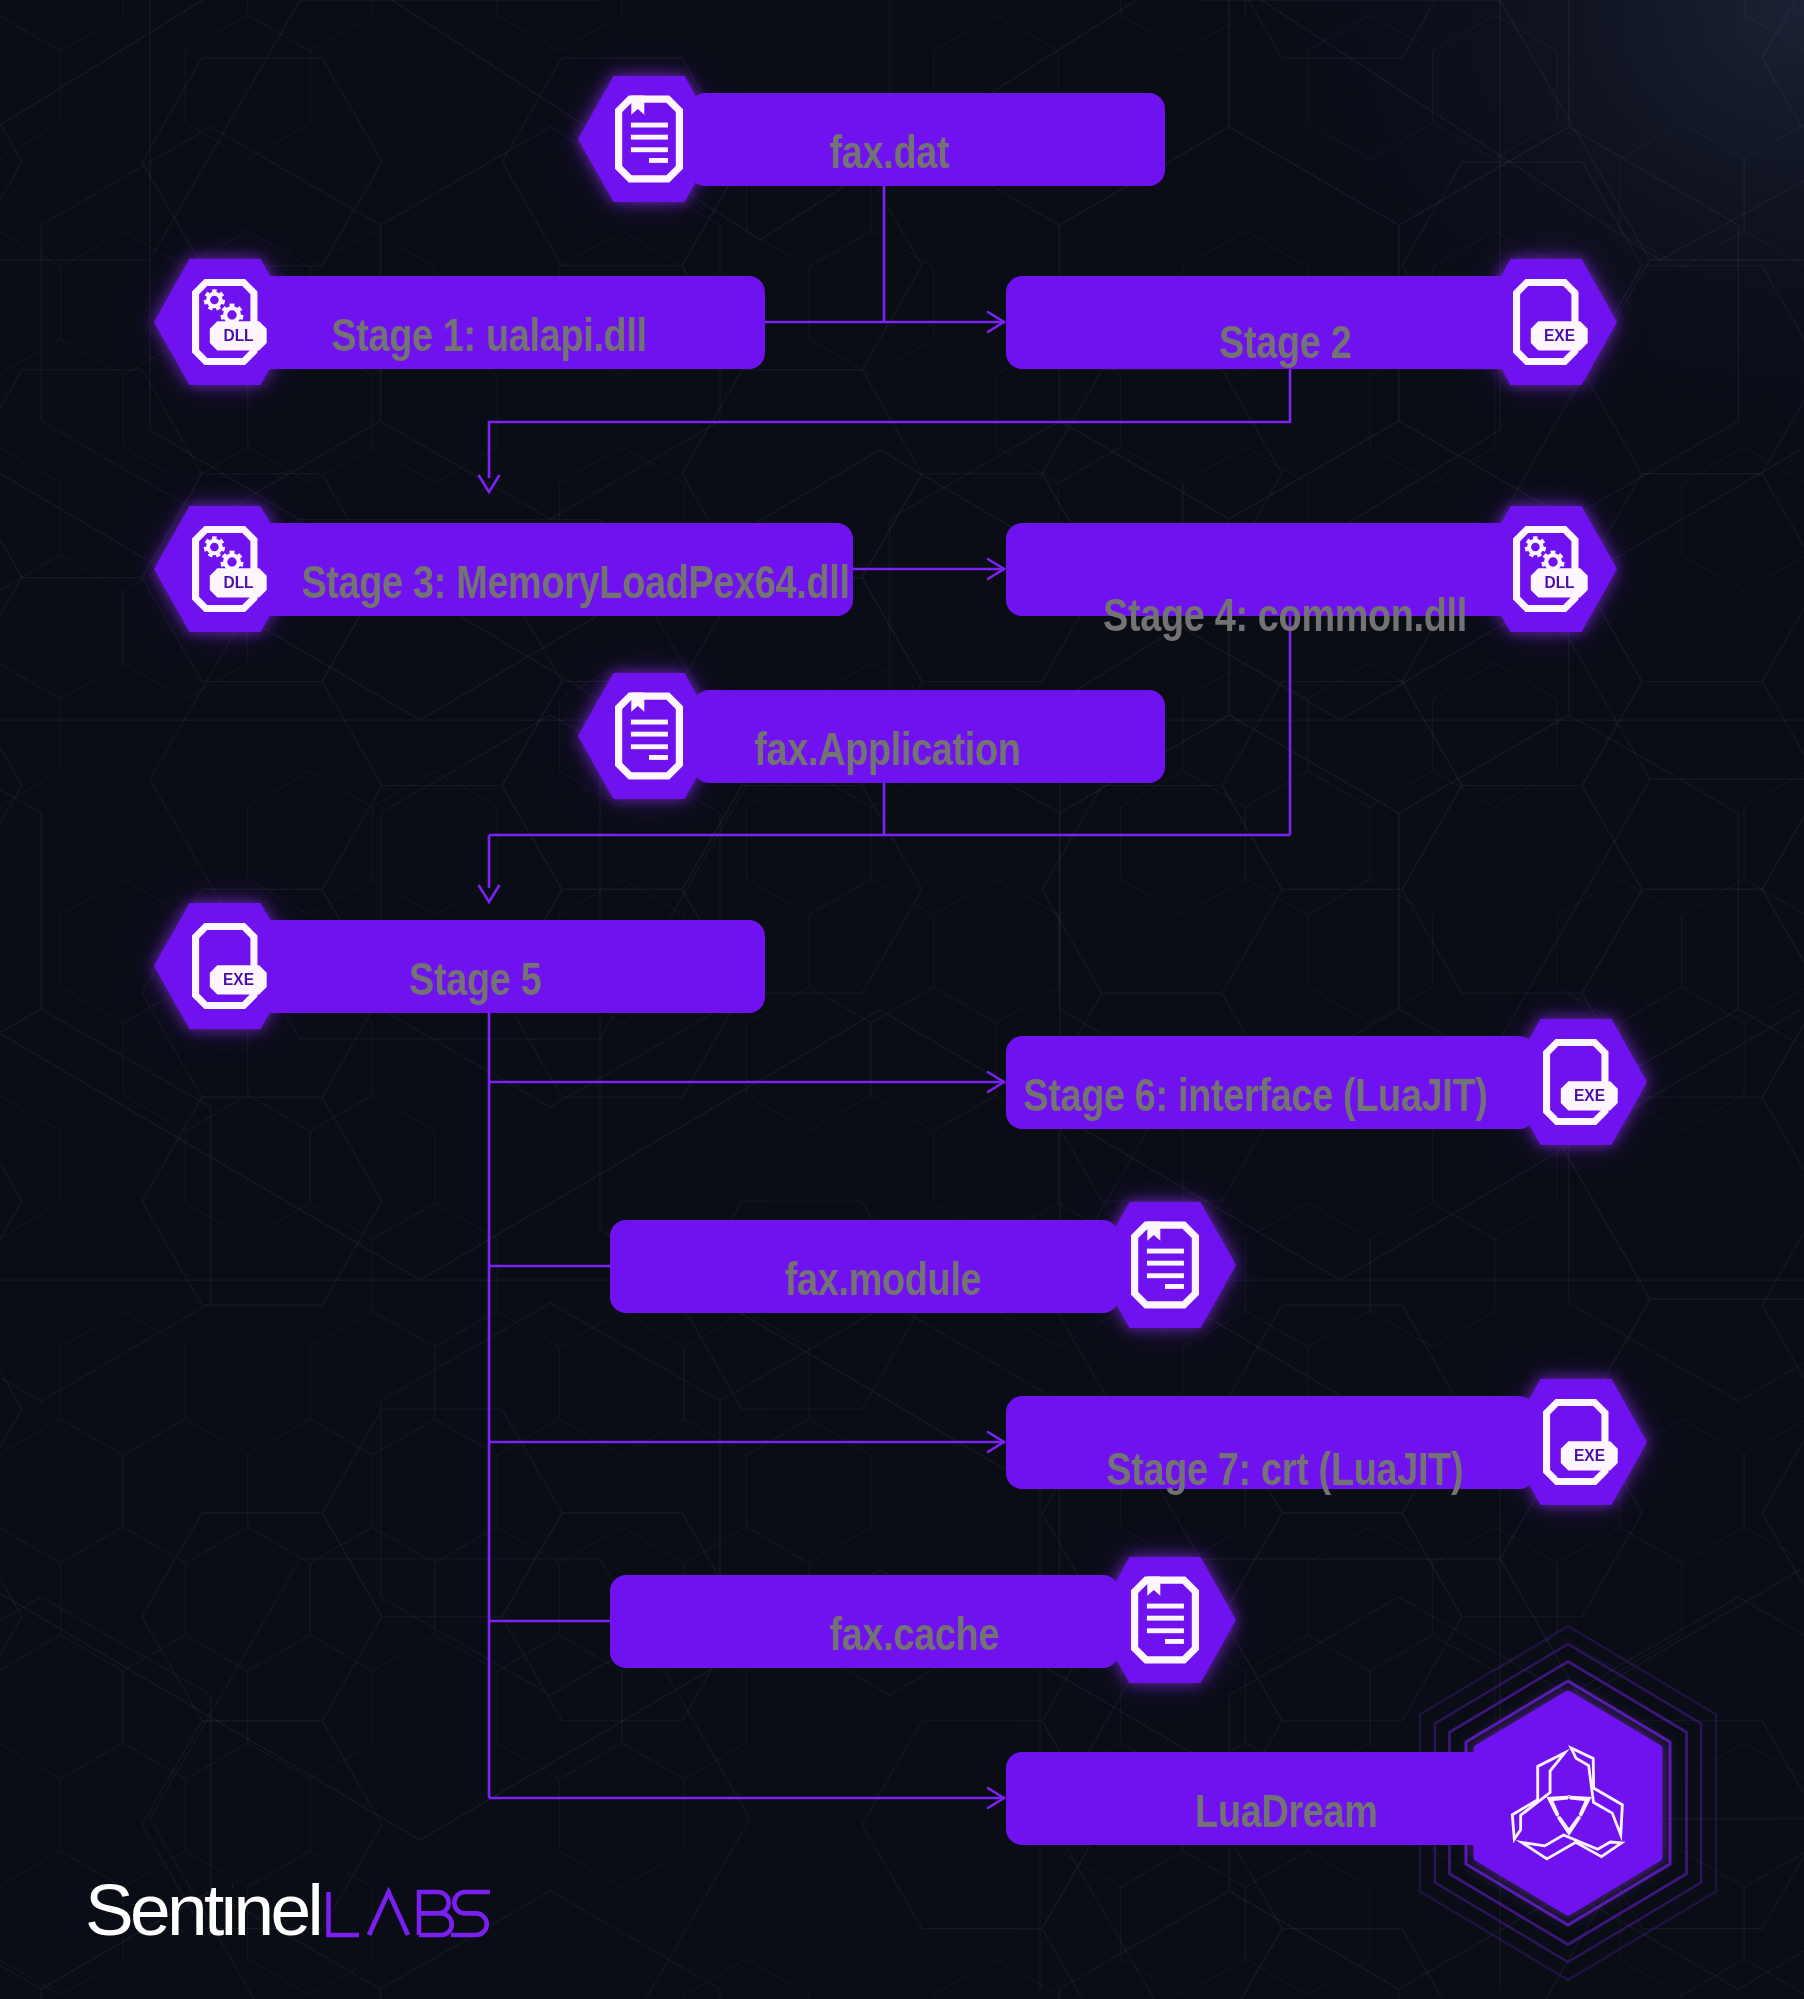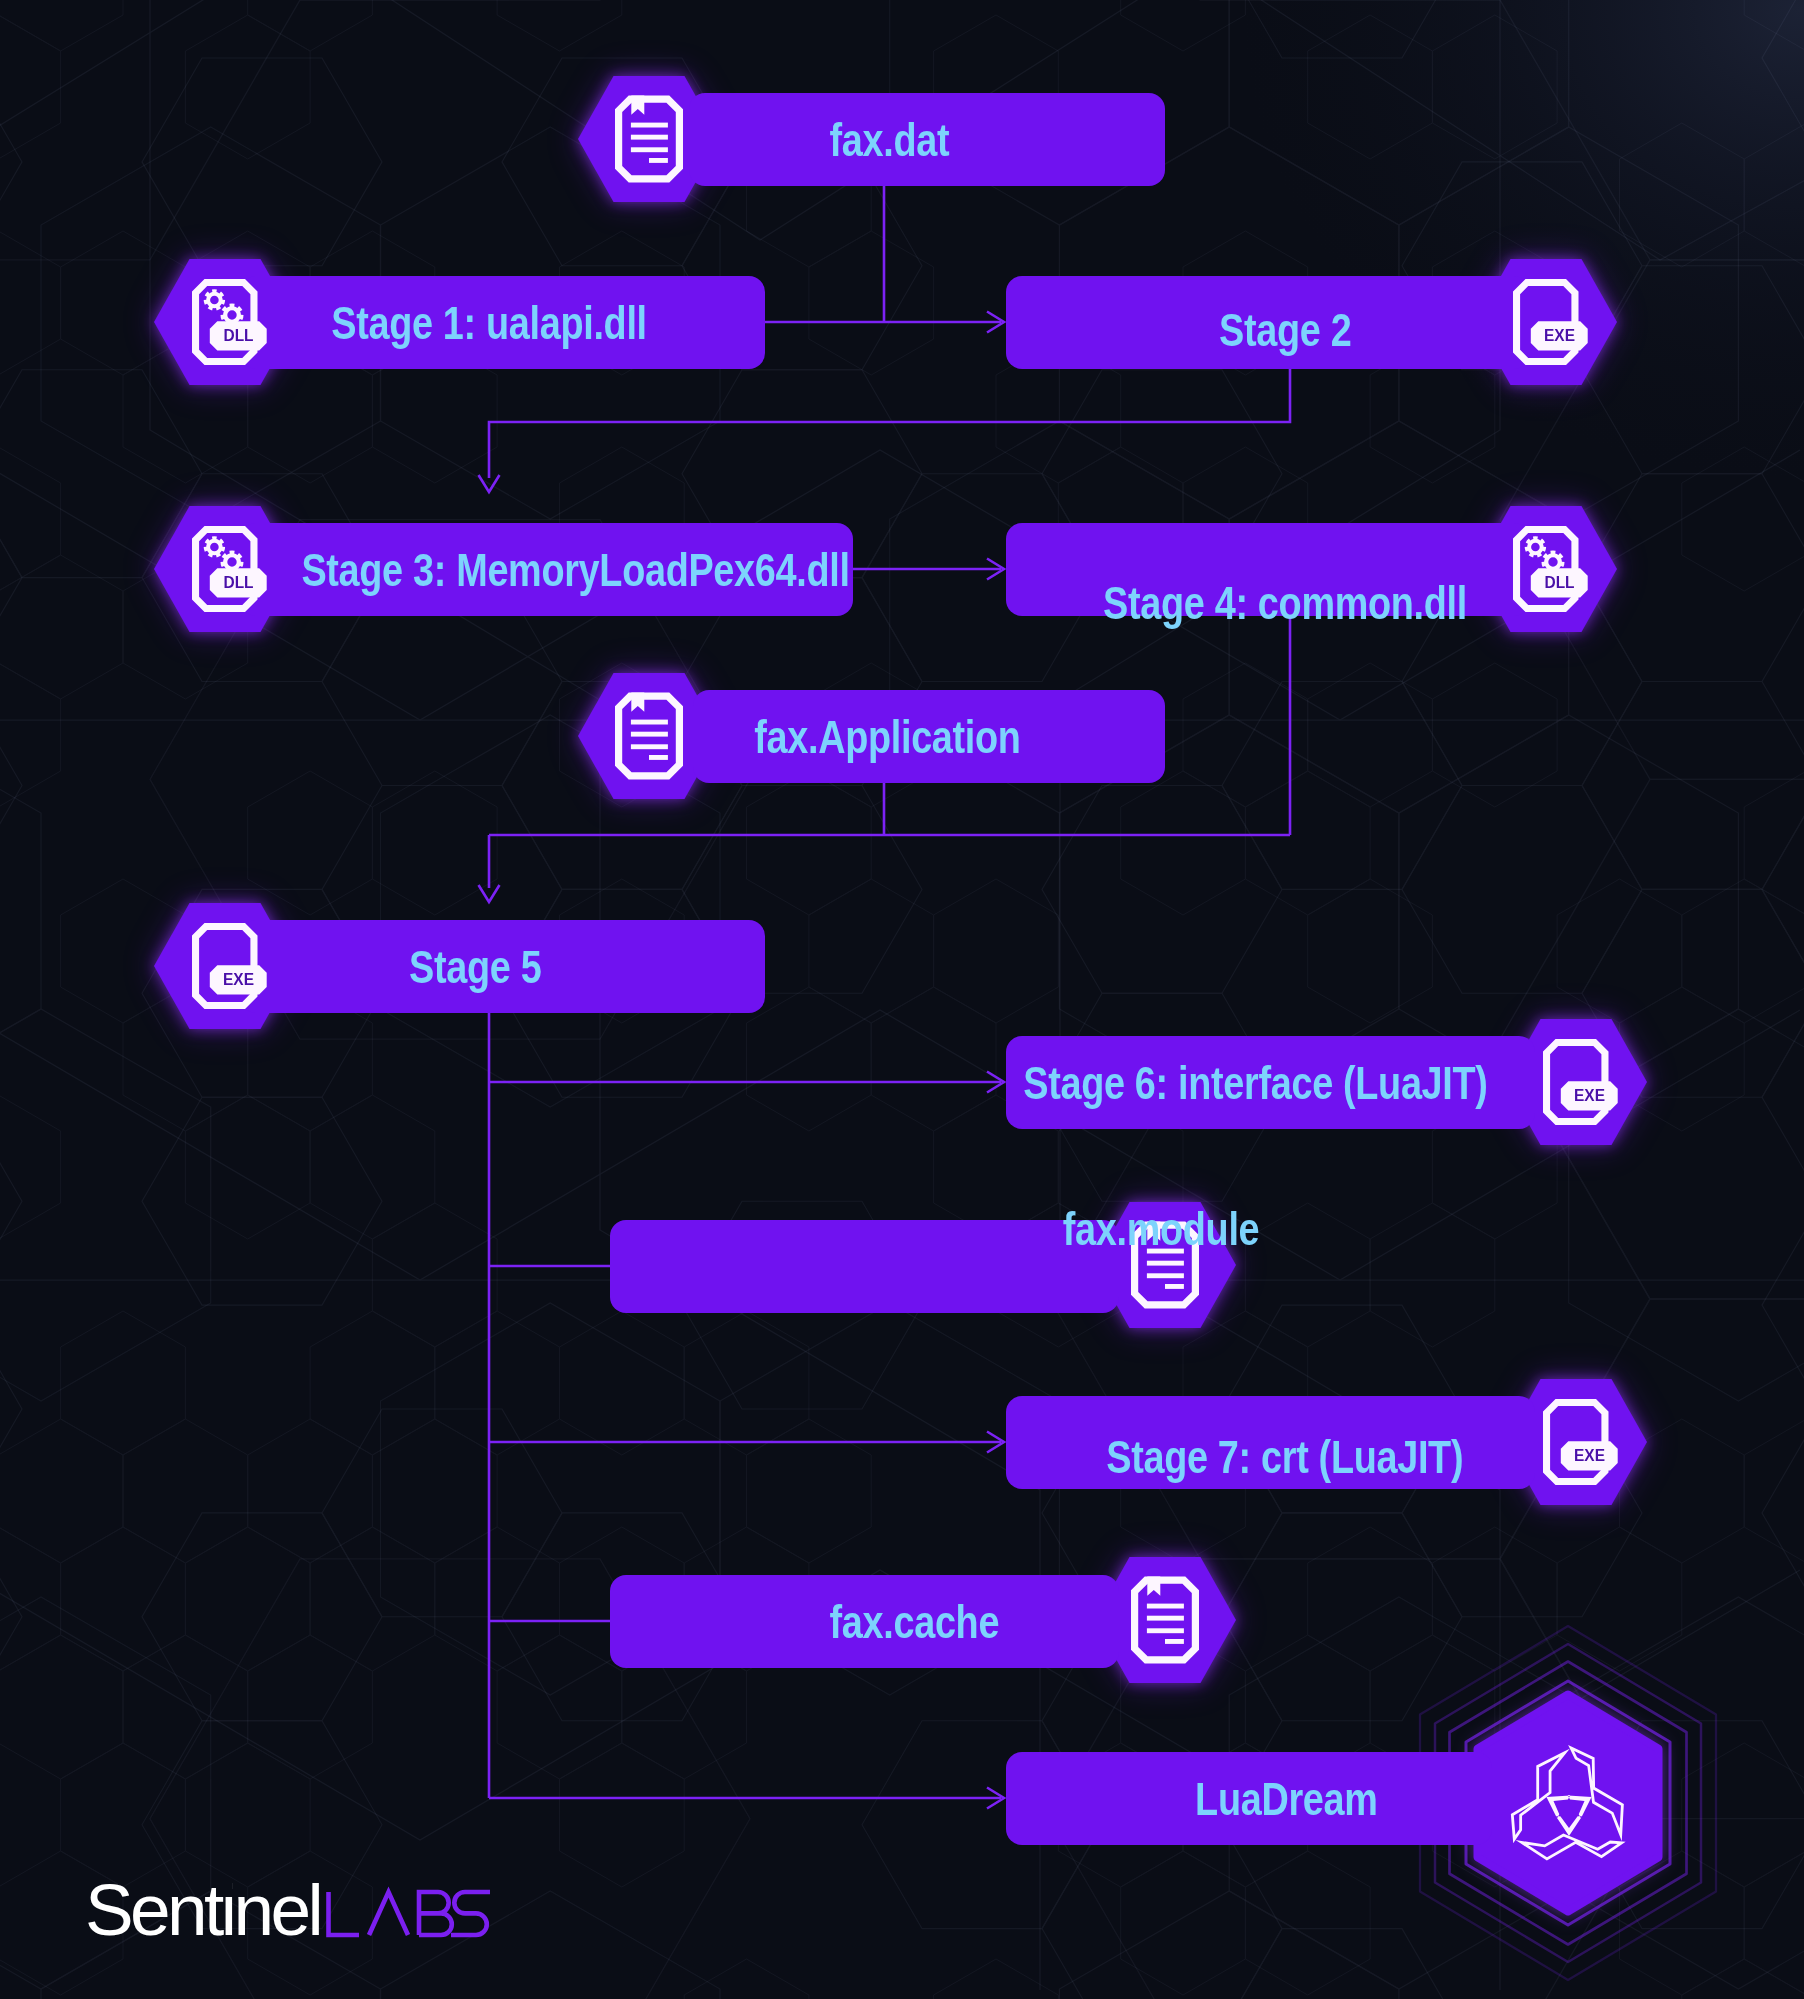--- a/index.html
+++ b/index.html
@@ -6,23 +6,23 @@
   html,body{margin:0;padding:0;}
   body{
     width:1804px;height:1999px;overflow:hidden;position:relative;
     background:#0a0d16;
     font-family:"Liberation Sans", sans-serif;
   }
   #stage{position:absolute;left:0;top:0;width:1804px;height:1999px;}
   .layer{position:absolute;left:0;top:0;width:1804px;height:1999px;}
   .bar{position:absolute;border-radius:16px;}
   .barlabel{
-    position:absolute;color:#7dd3fc;font-weight:bold;font-size:47px;
+    position:absolute;color:#737373;font-weight:bold;font-size:47px;
     letter-spacing:-0.4px;white-space:nowrap;
-    display:flex;align-items:center;justify-content:center;
+    display:flex;align-items:center;justify-content:center;margin-top:12px;
   }
   .barlabel > span{display:inline-block;transform:scaleX(0.805);transform-origin:center;}
 </style>
 </head>
 <body>
 
 <div id="stage">
   <svg class="layer" id="bglayer" width="1804" height="1999" viewBox="0 0 1804 1999" xmlns="http://www.w3.org/2000/svg" style="z-index:0">
       <defs>
         <radialGradient id="cg" cx="0.5" cy="0.5" r="0.5">
@@ -580,21 +580,21 @@
     <path fill-rule="evenodd" d="M13.7 0 H54.3 L68 13.7 V73.3 L54.3 87 H13.7 L0 73.3 V13.7 Z
       M16.6 7.2 L7.2 16.6 V70.4 L16.6 79.8 H51.4 L60.8 70.4 V16.6 L51.4 7.2 Z"></path>
     <path d="M16.3 0 H29.3 V19.2 L22.8 13.6 L16.3 19.2 Z"></path>
     <rect x="15.9" y="27.1" width="37" height="4.9"></rect>
     <rect x="15.9" y="39.2" width="37" height="4.9"></rect>
     <rect x="15.9" y="51.8" width="37" height="4.9"></rect>
     <rect x="34" y="62.5" width="18.9" height="4.9"></rect>
   </g>
           </g>
         </svg>
-        <div class="barlabel" style="left: 483px; top: 1182px; width: 800px; height: 93px; justify-content: flex-end;">
+        <div class="barlabel" style="left: 483px; top: 1220px; width: 800px; height: 93px;">
           <span>fax.module</span>
         </div>
       </div>
       <div style="position: absolute;">
         <svg width="1804" height="1999" viewBox="0 0 1804 1999" style="position: absolute; left: 0px; top: 0px; pointer-events: none;">
           <g style="filter: drop-shadow(rgba(150, 60, 255, 0.58) 0px 0px 7px) drop-shadow(rgba(124, 20, 240, 0.32) 0px 0px 15px);">
             <path d="M1505 1442 L1540.5 1379 L1611.5 1379 L1647 1442 L1611.5 1505 L1540.5 1505 Z" fill="#7012f0"></path>
           </g>
         </svg>
         <div class="bar" style="left: 1006px; top: 1396px; width: 529px; height: 93px; background: rgb(112, 18, 240);"></div>

